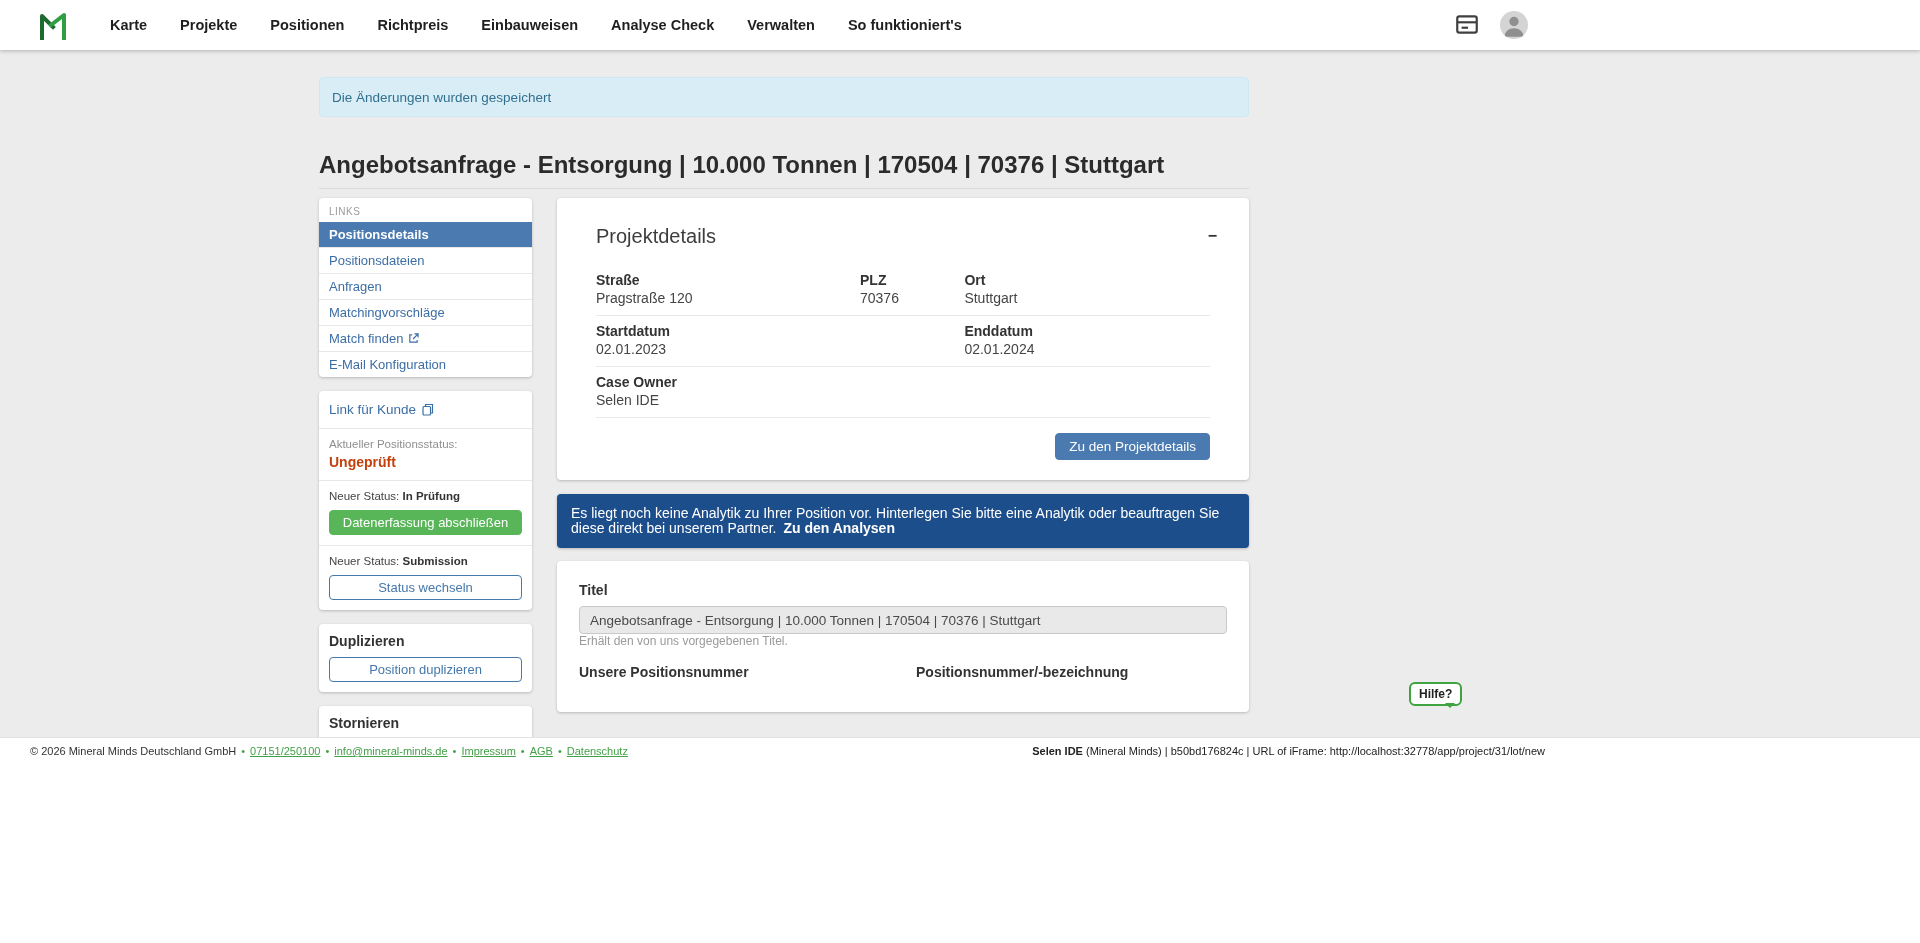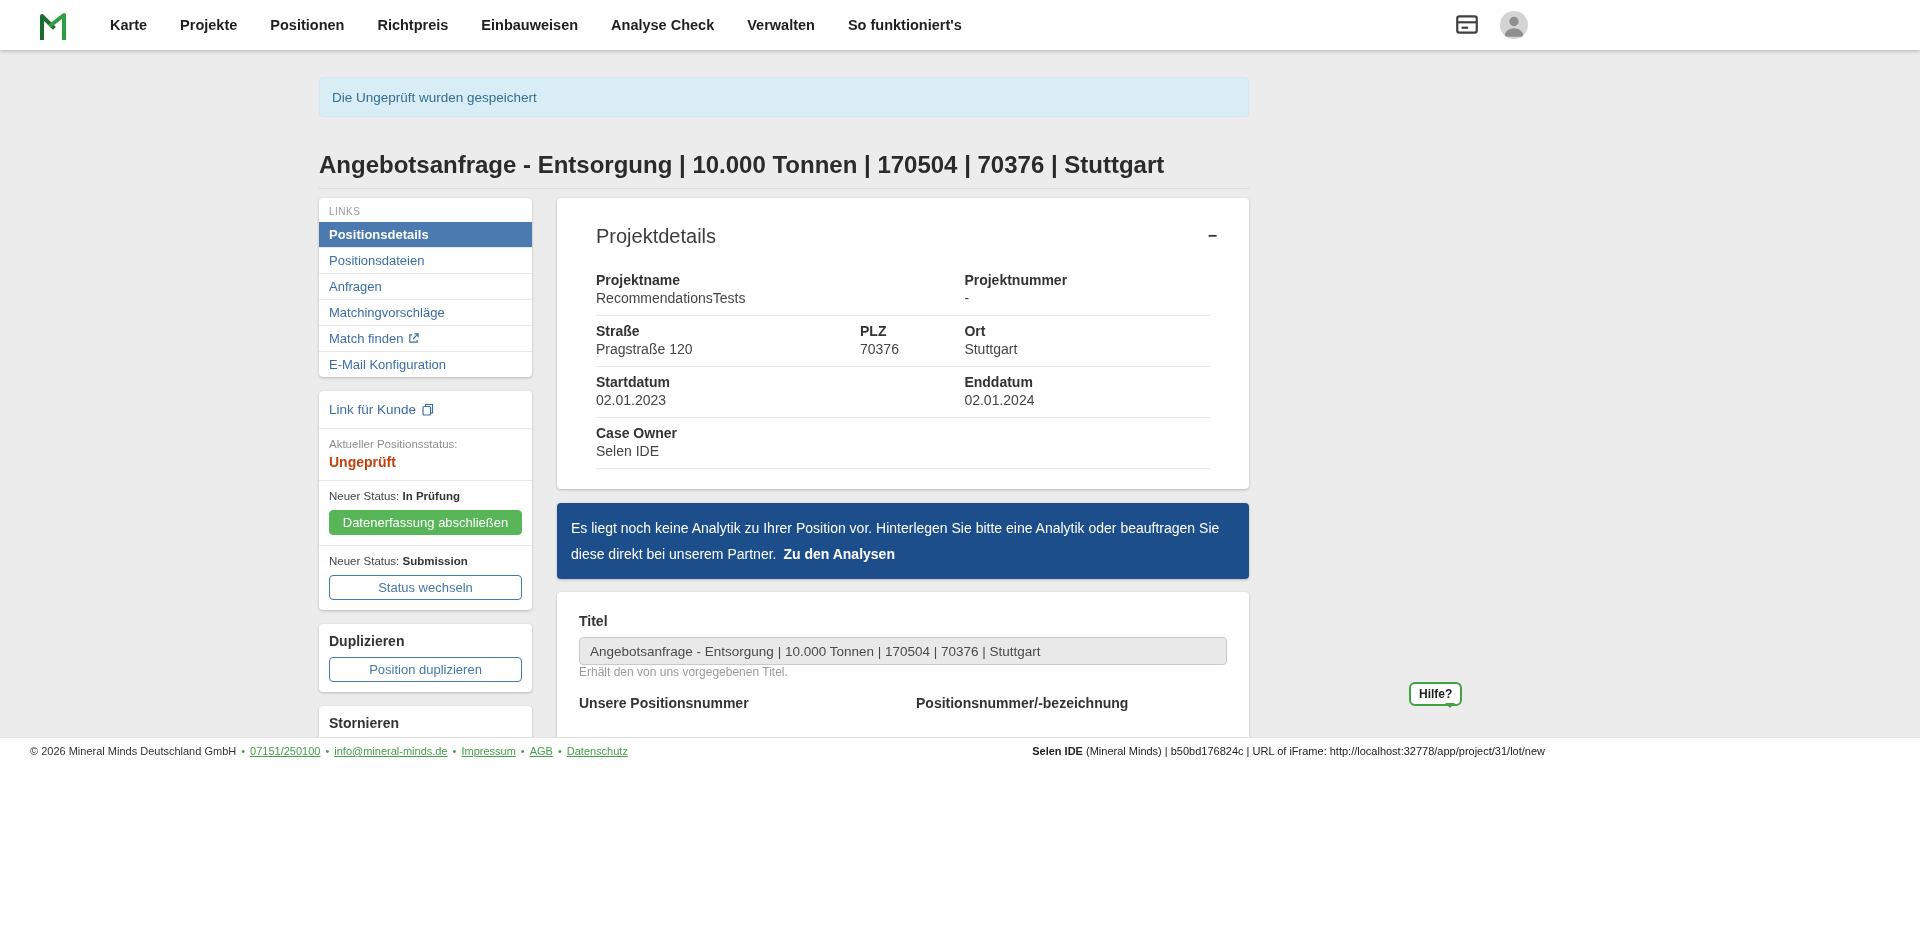--- a/index.html
+++ b/index.html
@@ -106,21 +106,21 @@
   .pd-actions { text-align: right; padding-top: 15px; }
   .btn-blue {
     display: inline-block; background: #4a7ab0; color: #fff; font-size: 13.5px;
     padding: 5px 13px; border-radius: 4px; border: 1px solid #4a7ab0; cursor: pointer;
     font-family: "Liberation Sans", sans-serif;
   }
 
   
   .banner {
     background: #1d4e8c; color: #fff; border-radius: 4px;
-    padding: 12px 14px; font-size: 14px; line-height: 26px;
+    padding: 12px 14px; font-size: 14px; line-height: 15px;
     margin-bottom: 13px; box-shadow: 0 1px 3px rgba(0,0,0,.22);
   }
   .banner a { color: #fff; font-weight: 700; text-decoration: none; margin-left: 7px; cursor: pointer; }
 
   
   .form-card { padding: 21px 22px 24px; }
   .form-label { font-size: 14px; font-weight: 600; color: #333; margin-bottom: 8px; }
   .text-input {
     width: 100%; height: 28px; border: 1px solid #bfbfbf; border-radius: 4px;
     padding: 0 10px; font-size: 13.5px; color: #333; background: #fff;
@@ -193,21 +193,21 @@
             <path d="M4 22c0-4.5 3.6-7.2 8-7.2s8 2.7 8 7.2" fill="#8f8f8f"></path>
           </svg>
         </span>
       </div>
     </div>
   </header>
 
   <main>
     <div class="container">
 
-      <div class="alert">Die Ungeprüft wurden gespeichert</div>
+      <div class="alert">Die Änderungen wurden gespeichert</div>
 
       <h1>Angebotsanfrage - Entsorgung | 10.000 Tonnen | 170504 | 70376 | Stuttgart</h1>
       <hr class="title-rule">
 
       <div class="columns">
 
         <aside>
 
           <div class="card">
             <div class="links-header">LINKS</div>
@@ -280,30 +280,20 @@
           </div>
 
         </aside>
 
         <section class="main-col">
 
           <div class="card pd-card">
             <div class="pd-title">Projektdetails</div>
             <span class="collapse-btn">−</span>
 
-            <div class="pd-row">
-              <div class="w60">
-                <div class="pd-label">Projektname</div>
-                <div class="pd-value">RecommendationsTests</div>
-              </div>
-              <div class="w40">
-                <div class="pd-label">Projektnummer</div>
-                <div class="pd-value">-</div>
-              </div>
-            </div>
 
             <div class="pd-row">
               <div class="w43">
                 <div class="pd-label">Straße</div>
                 <div class="pd-value">Pragstraße 120</div>
               </div>
               <div class="w17">
                 <div class="pd-label">PLZ</div>
                 <div class="pd-value">70376</div>
               </div>
@@ -324,20 +314,23 @@
               </div>
             </div>
 
             <div class="pd-row">
               <div class="w100">
                 <div class="pd-label">Case Owner</div>
                 <div class="pd-value">Selen IDE</div>
               </div>
             </div>
 
+            <div class="pd-actions">
+              <button class="btn-blue">Zu den Projektdetails</button>
+            </div>
           </div>
 
           <div class="banner">
             <span>Es liegt noch keine Analytik zu Ihrer Position vor. Hinterlegen Sie bitte eine Analytik oder beauftragen Sie diese direkt bei unserem Partner.</span><a>Zu den Analysen</a>
           </div>
 
           <div class="card form-card">
             <div class="form-label">Titel</div>
             <input class="text-input" disabled="" value="Angebotsanfrage - Entsorgung | 10.000 Tonnen | 170504 | 70376 | Stuttgart" style="">
             <div class="help-text">Erhält den von uns vorgegebenen Titel.</div>

